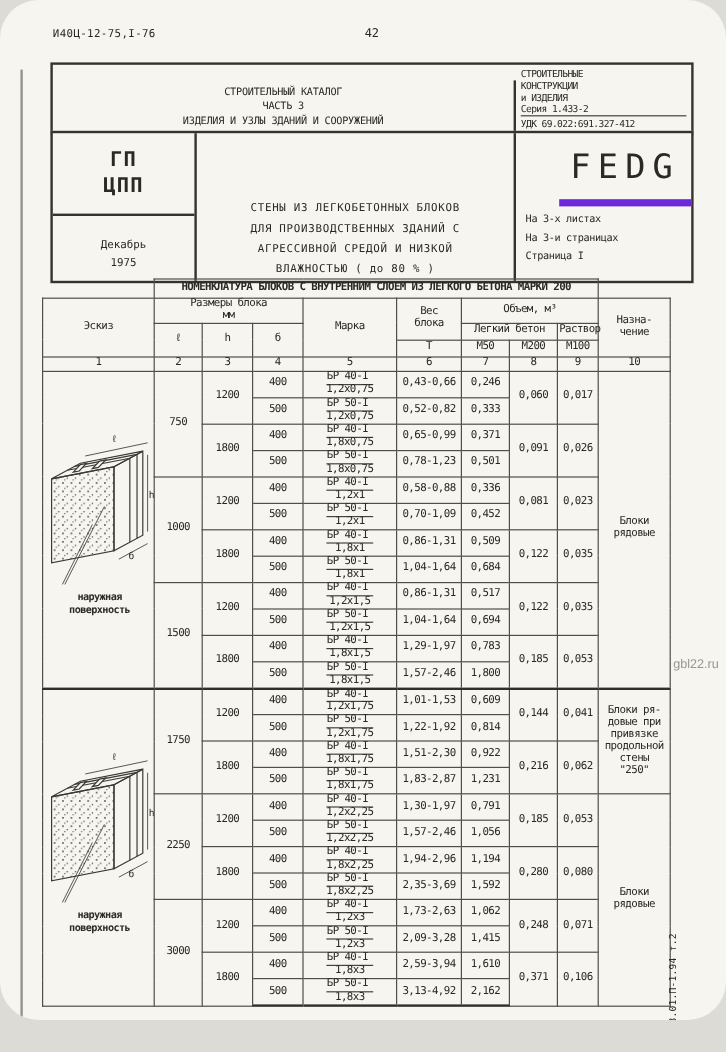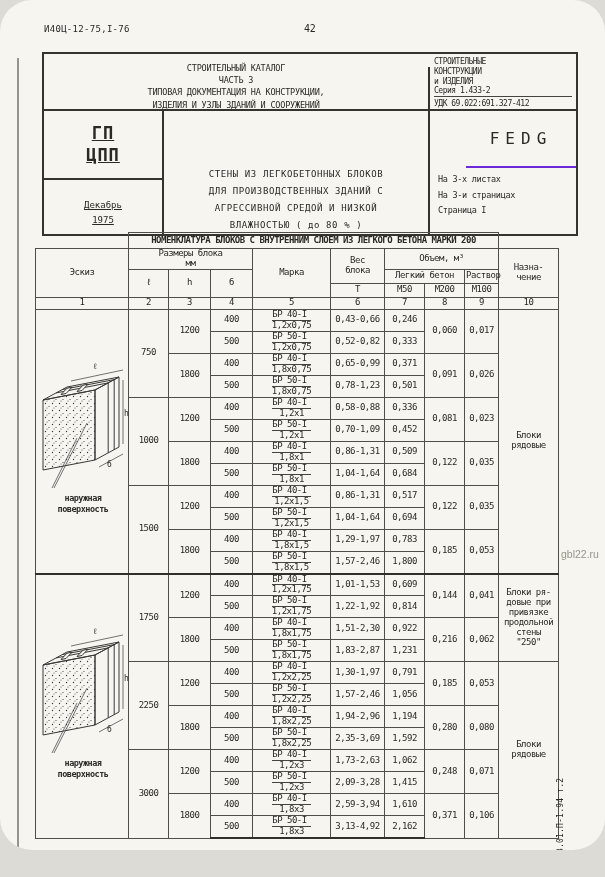--- a/index.html
+++ b/index.html
@@ -18,34 +18,34 @@
   .watermark{left:561px;top:548px;font-size:10.5px;color:#98958c;font-family:"Liberation Sans",sans-serif;}
   .vstamp{left:556px;top:853px;width:92px;font-size:8px;transform:rotate(-90deg);transform-origin:0 0;letter-spacing:0.2px;}
 
   
   .hbox{display:flex;border:2px solid #34332d;background:#f6f5f0;}
   .hb1{left:42px;top:52px;width:532px;height:57px;}
   .hb2{left:42px;top:109px;width:532px;height:123px;}
   .hcell{box-sizing:border-box;}
   .ck3{width:120px;border-right:2px solid #34332d;display:flex;align-items:center;justify-content:center;
        font-family:"Liberation Sans",sans-serif;font-weight:bold;font-size:27px;letter-spacing:1px;}
-  .mid1{flex:1;border-right:2px solid #34332d;display:flex;flex-direction:column;align-items:center;justify-content:flex-end;
+  .mid1{flex:1;border-right:2px solid #34332d;display:flex;flex-direction:column;align-items:center;justify-content:center;
         font-size:8.5px;line-height:1.45;text-align:center;letter-spacing:-0.2px;margin-top:13px;}
   .right1{width:146px;padding:3px 4px;font-size:8px;line-height:1.22;letter-spacing:-0.5px;display:flex;flex-direction:column;}
   .udk{border-top:1.5px solid #45443e;margin-top:auto;padding-top:2px;}
 
-  .colL{width:120px;border-right:2px solid #34332d;display:flex;flex-direction:column;text-decoration:underline;}
+  .colL{width:120px;border-right:2px solid #34332d;display:flex;flex-direction:column;}
   .gp{height:67px;border-bottom:2px solid #34332d;display:flex;flex-direction:column;align-items:center;justify-content:center;
       font-weight:bold;font-size:17px;line-height:1.25;letter-spacing:1px;}
   .date{flex:1;display:flex;flex-direction:column;align-items:center;justify-content:center;font-size:9px;line-height:1.6;margin-top:11px;}
   .mid2{flex:1;border-right:2px solid #34332d;display:flex;flex-direction:column;align-items:center;justify-content:flex-end;
         font-size:9px;line-height:1.9;letter-spacing:0.6px;text-align:center;}
   .colR{width:146px;display:flex;flex-direction:column;}
-  .fedg{height:55px;border-bottom:2px solid #6d28d9;display:flex;align-items:center;justify-content:center;
-        font-size:16px;letter-spacing:6px;margin-left:36px;}
+  .fedg{height:55px;border-bottom:6px solid #6d28d9;display:flex;align-items:center;justify-content:center;
+        font-size:28px;letter-spacing:6px;margin-left:36px;}
   .sheets{flex:1;padding:4px 12px 2px 8px;font-size:8.5px;line-height:1.85;letter-spacing:-0.3px;}
 
   
   table.nm{position:absolute;left:35px;top:232px;border-collapse:collapse;table-layout:fixed;width:523px;}
   table.nm td{border:1px solid #504e46;font-size:9px;letter-spacing:-0.5px;text-align:center;vertical-align:middle;
               padding:0 1px;box-sizing:border-box;line-height:1.1;}
   td.ghost{border:none !important;background:transparent;}
   .ttl{font-weight:bold;font-size:9px;letter-spacing:-0.2px;height:16px;}
   thead td{height:14px;}
   tr.rnum td{height:12px;}
@@ -69,21 +69,20 @@
   <div class="abs corner-top"></div>
   <div class="abs corner-bottom"></div>
 
   <div class="abs doc-num txt">И40Ц-12-75,I-76</div>
   <div class="abs page-num txt">42</div>
 
   <div class="abs hbox hb1">
     <div class="hcell mid1">
       <div>СТРОИТЕЛЬНЫЙ КАТАЛОГ</div>
       <div>ЧАСТЬ 3</div>
-      <div>ТИПОВАЯ ДОКУМЕНТАЦИЯ НА КОНСТРУКЦИИ,</div>
       <div>ИЗДЕЛИЯ И УЗЛЫ ЗДАНИЙ И СООРУЖЕНИЙ</div>
     </div>
     <div class="hcell right1">
       <div>СТРОИТЕЛЬНЫЕ</div>
       <div>КОНСТРУКЦИИ</div>
       <div>и ИЗДЕЛИЯ</div>
       <div>Серия 1.433-2</div>
       <div class="udk">УДК 69.022:691.327-412</div>
     </div>
   </div>

